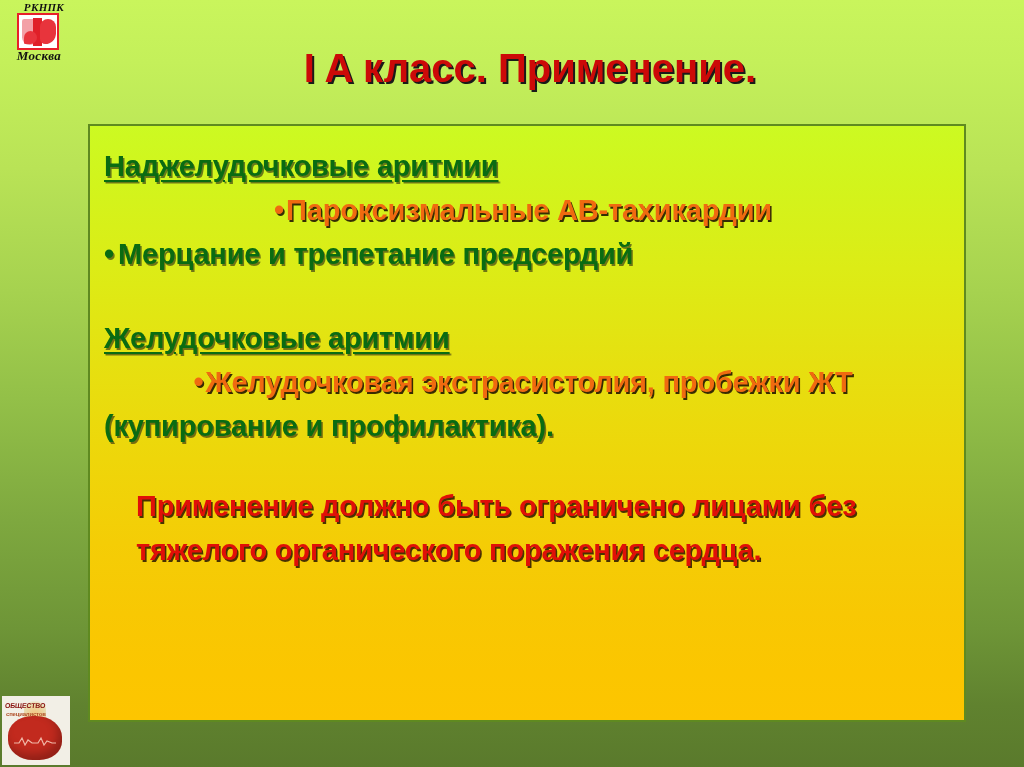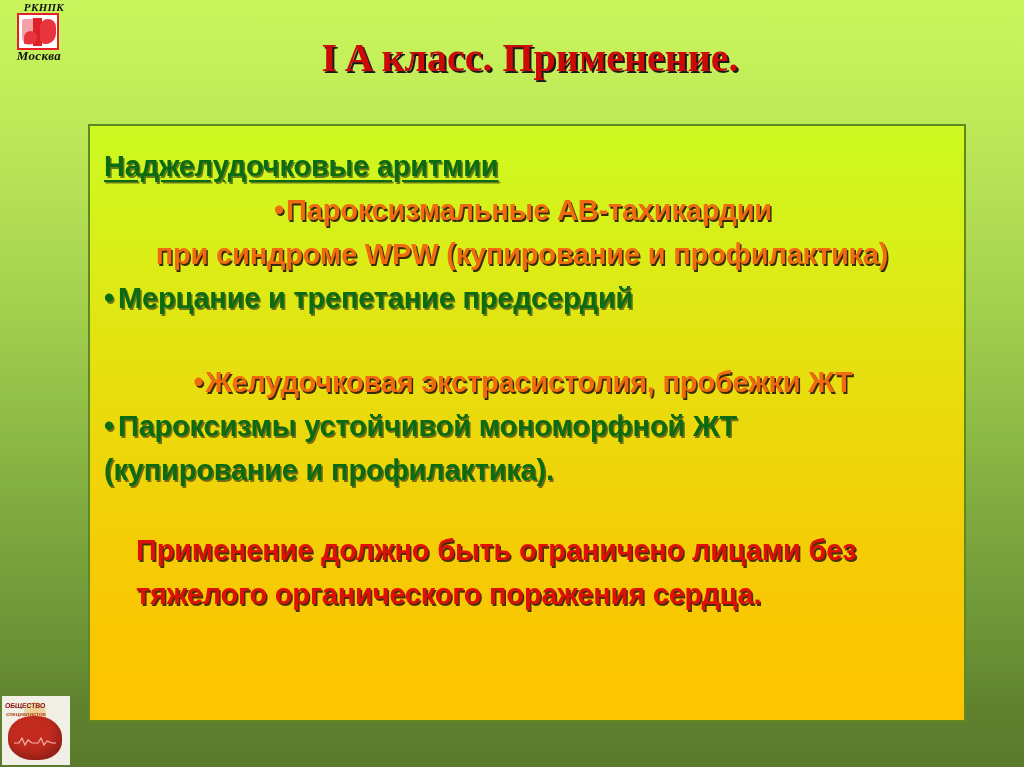--- a/index.html
+++ b/index.html
@@ -137,30 +137,29 @@
     position: absolute;
     left: 22px; top: 3px;
     width: 22px; height: 20px;
     background: radial-gradient(circle at 50% 80%, #f3c27a 0%, #e8dcb0 60%, rgba(242,239,230,0) 75%);
   }
 
   
   #title {
     position: absolute;
     left: 90px;
-    top: 34px;
+    top: 46px;
     width: 880px;
     text-align: center;
     font-size: 40px;
     font-weight: bold;
     color: #cc0a08;
     letter-spacing: 0px;
     text-shadow: 2px 2px 0 #1a1a1a;
     white-space: nowrap;
-    font-family: Liberation Serif, serif;
   }
 
   
   #content-box {
     position: absolute;
     left: 88px;
     top: 124px;
     width: 878px;
     height: 598px;
     box-sizing: border-box;
@@ -232,31 +231,30 @@
   </div>
 
   <div id="title">I A класс. Применение.</div>
 
   <div id="content-box">
 
     <div class="line green heading">Наджелудочковые аритмии</div>
 
     <div class="line orange bullet-line"><span class="bullet">•</span><span>Пароксизмальные АВ-тахикардии</span></div>
 
-    <div class="line orange"><span>при синдроме WPW  (купирование и профилактика)</span></div>
 
     <div class="line green bullet-line"><span class="bullet">•</span><span>Мерцание и трепетание предсердий</span></div>
 
 
     <div class="spacer-line"></div>
 
+    <div class="line green heading">Желудочковые аритмии</div>
 
     <div class="line orange bullet-line"><span class="bullet">•</span><span>Желудочковая экстрасистолия, пробежки ЖТ</span></div>
 
-    <div class="line green bullet-line"><span class="bullet">•</span><span>Пароксизмы устойчивой мономорфной ЖТ</span></div>
 
     <div class="line green"><span>(купирование и профилактика).</span></div>
 
     <div class="spacer-line-2"></div>
 
     <div class="line red">Применение должно быть ограничено лицами без</div>
     <div class="line red">тяжелого органического поражения сердца.</div>
   </div>
 
   <div id="logo-bottom">

